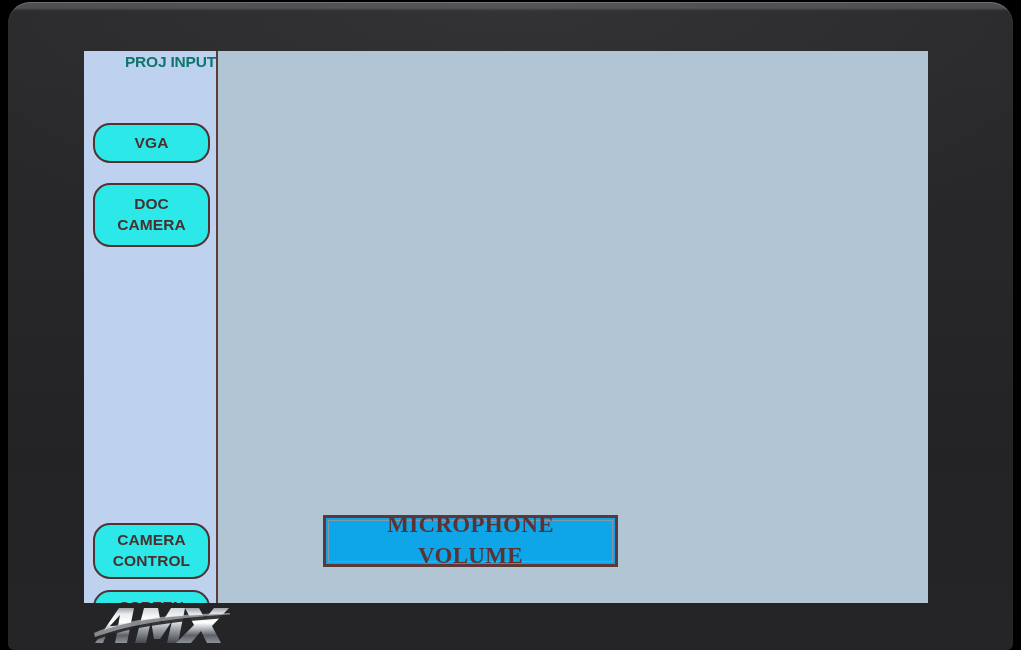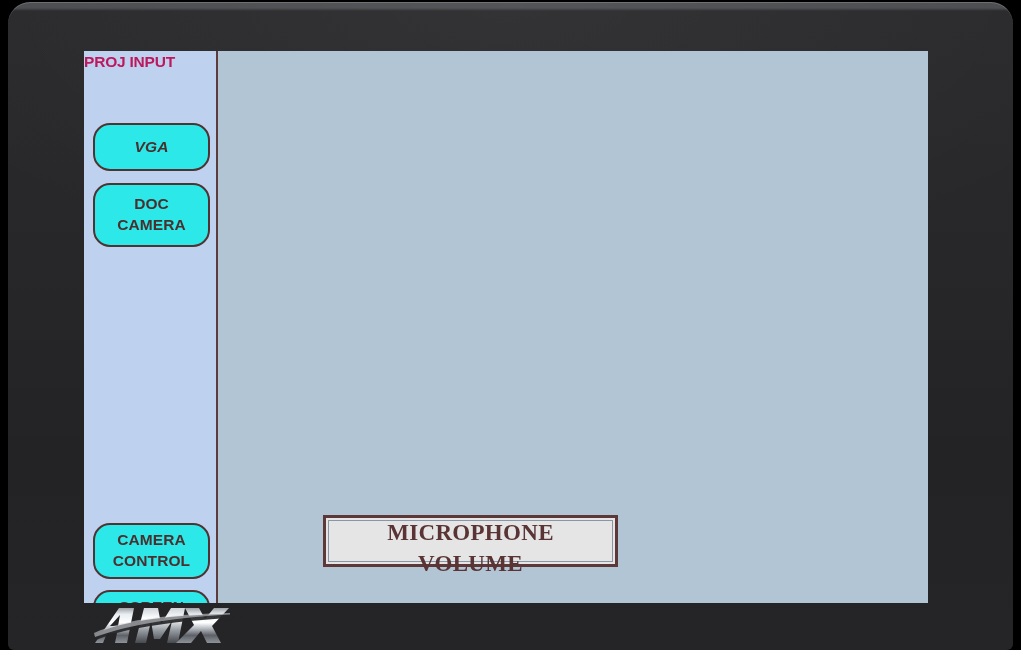--- a/index.html
+++ b/index.html
@@ -66,25 +66,25 @@
     height: 552px;
     background: #bed1ef;
     border-right: 2px solid #5c3b3b;
     box-sizing: border-box;
   }
   #sidebar-title {
     position: absolute;
     left: 0;
     top: 2px;
     width: 132px;
-    text-align: left;
+    text-align: right;
     font-size: 15.5px;
     font-weight: bold;
     letter-spacing: -0.2px;
-    color: #be185d;
+    color: #0f766e;
   }
   .side-btn {
     position: absolute;
     left: 9px;
     width: 117px;
     background: #2ce8e8;
     border: 2px solid #4f3232;
     border-radius: 17px;
     box-sizing: border-box;
     display: flex;
@@ -104,25 +104,25 @@
     position: absolute;
     left: 136px;
     top: 0;
     width: 708px;
     height: 552px;
     background: #b2c5d5;
   }
 
   .flat-btn {
     position: absolute;
-    background: #e5e5e5;
+    background: #0ea5e9;
     border: 3px solid #5c3838;
     box-sizing: border-box;
     display: flex;
-    align-items: flex-start;
+    align-items: center;
     justify-content: center;
   }
   .flat-btn .inner {
     position: absolute;
     left: 2px; top: 2px; right: 2px; bottom: 2px;
     border: 1px solid #8a95a8;
     box-sizing: border-box;
     pointer-events: none;
   }
   .flat-btn .txt {
@@ -153,21 +153,21 @@
 <div id="device">
   <div class="bezel">
     <div class="bezel-inner-shade"></div>
   </div>
 
   <div id="screen">
 
     <div id="sidebar">
       <div id="sidebar-title">PROJ INPUT</div>
 
-      <div class="side-btn" style="top:72px;height:48px;font-style:italic;">
+      <div class="side-btn" style="top:72px;height:40px;">
         <span>VGA</span>
       </div>
 
       <div class="side-btn" style="top:132px;height:64px;">
         <span>DOC
 CAMERA</span>
       </div>
 
 
 

